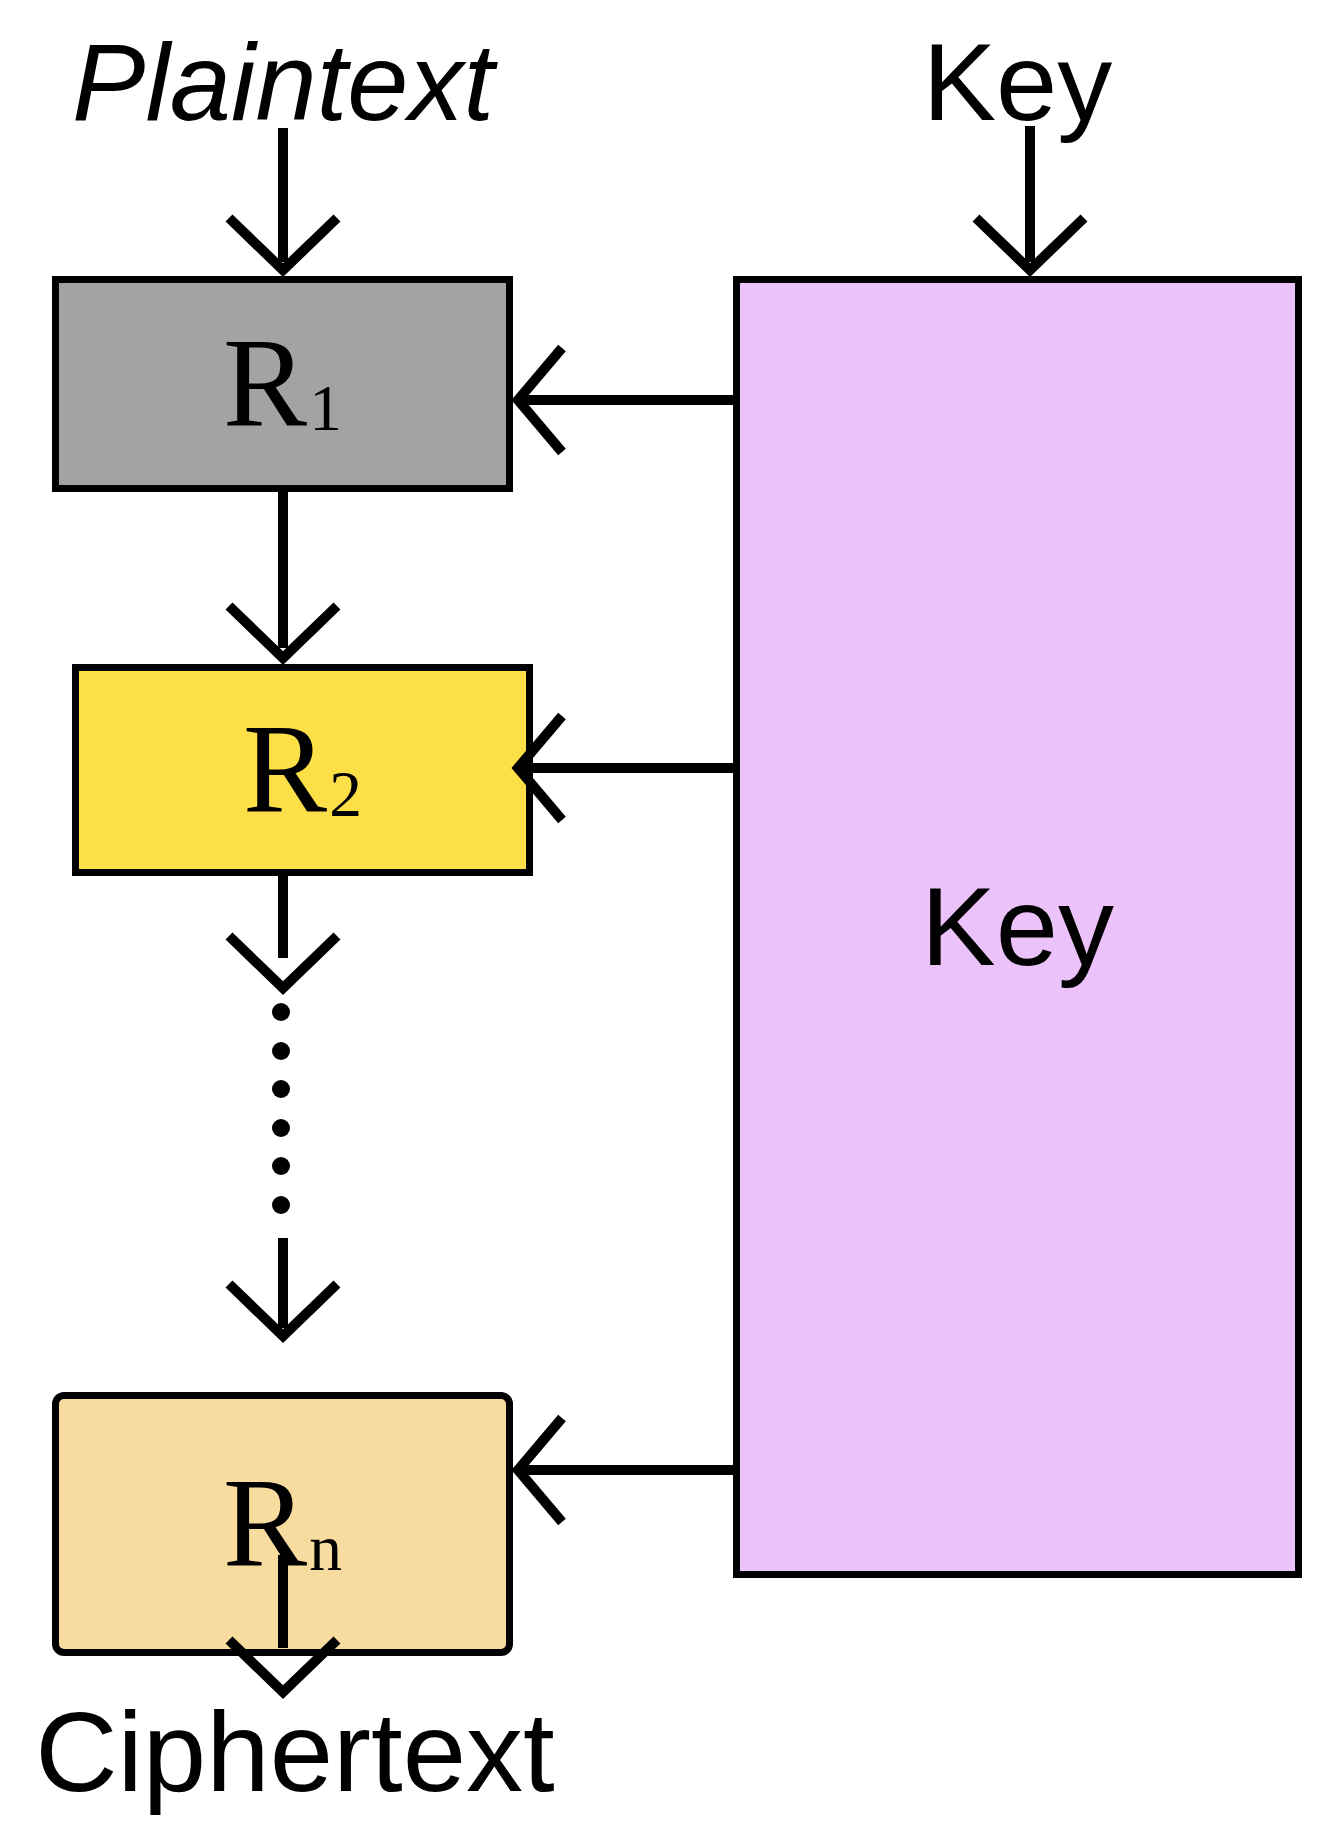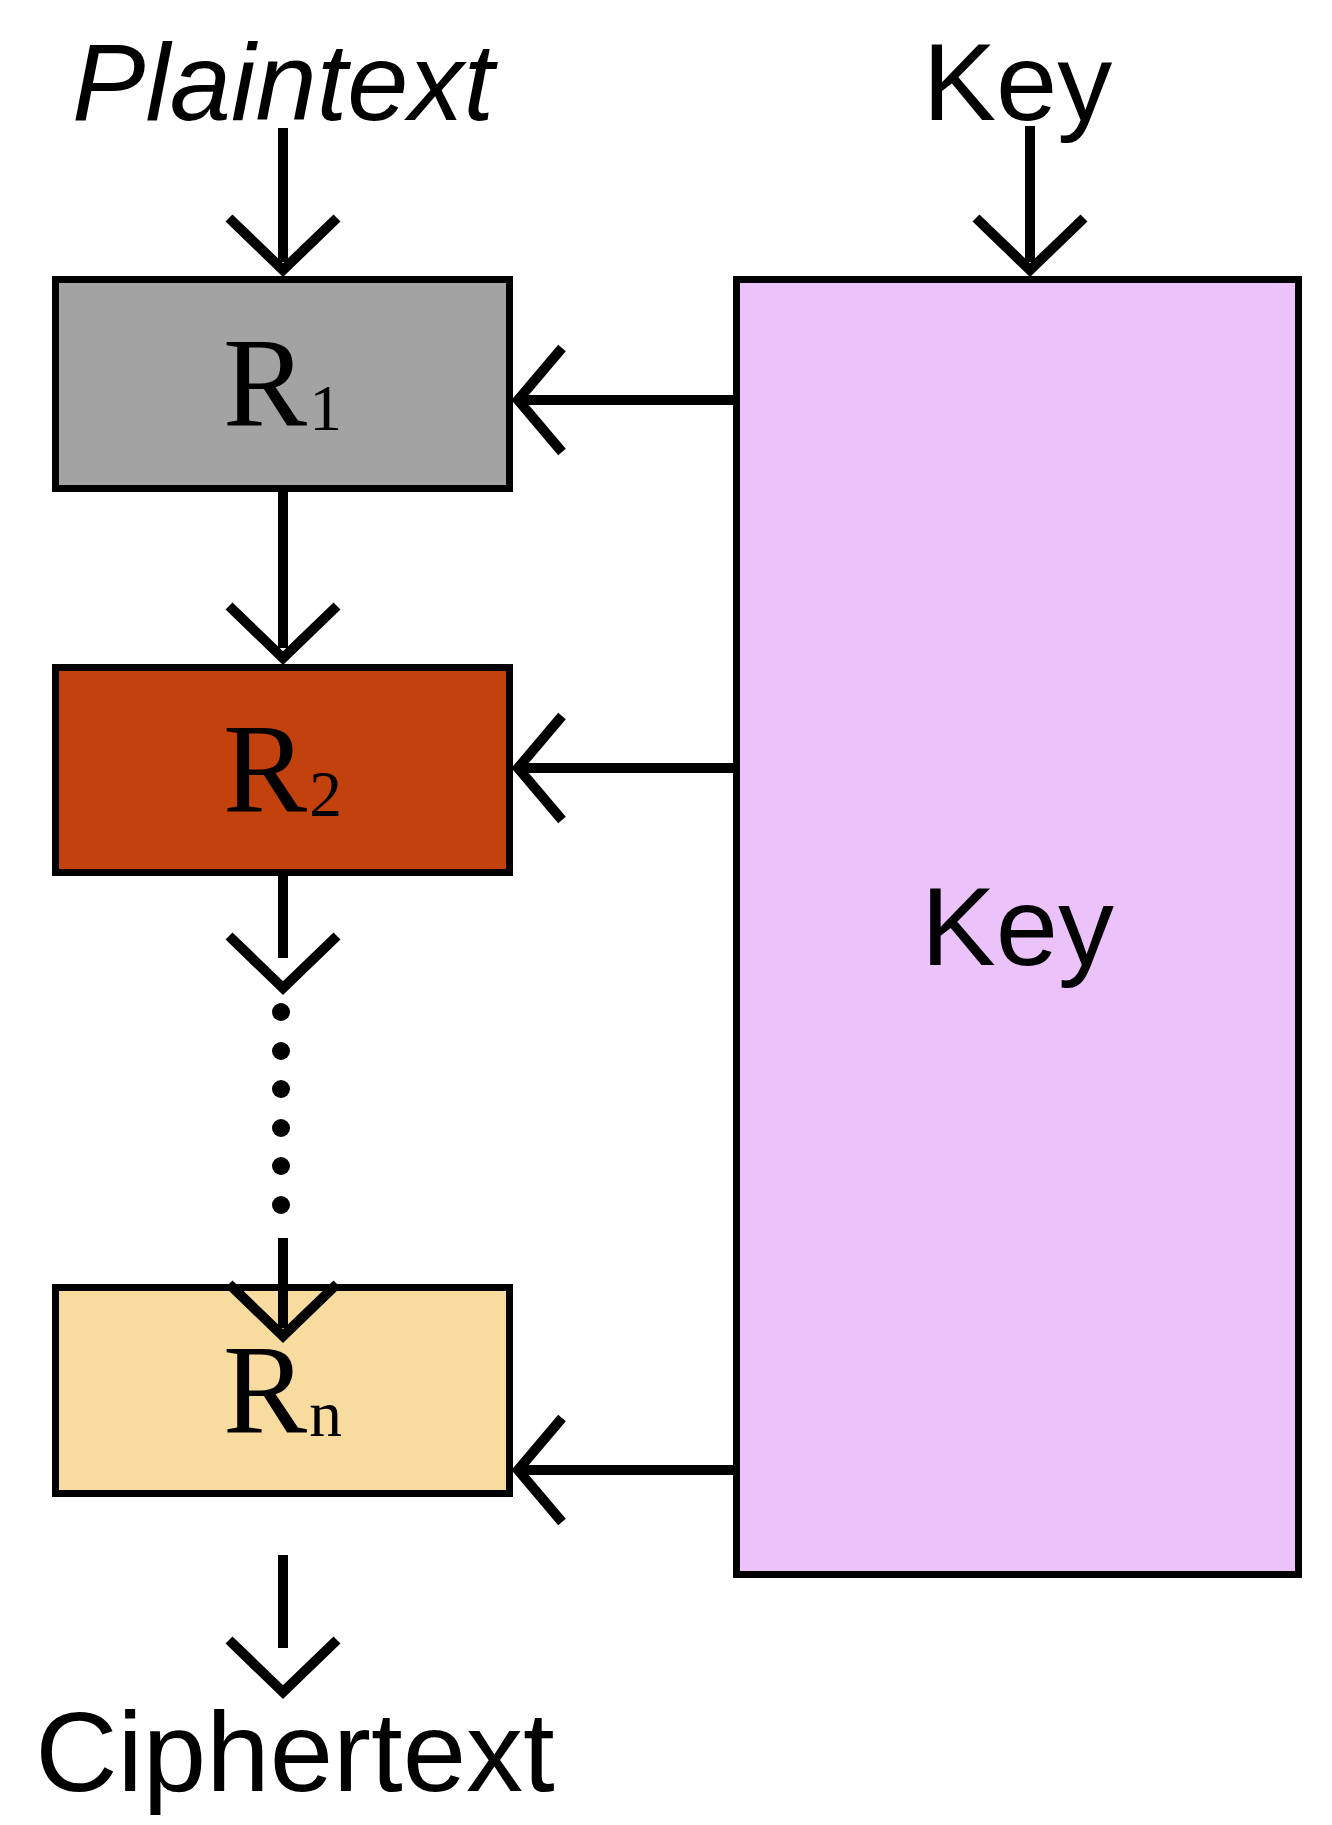--- a/index.html
+++ b/index.html
@@ -16,35 +16,35 @@
     position: absolute;
     text-align: center;
     font-size: 110px;
     line-height: 1.05;
     color: #000;
     letter-spacing: 0px;
     white-space: nowrap;
   }
   .label.plaintext { left: 53px;  top: 24px;  width: 460px; font-style: italic; }
   .label.key-top   { left: 733px; top: 24px;  width: 569px; }
-  .label.ciphertext{ left: 12px;   top: 1692px; width: 566px; font-size: 114px; }
+  .label.ciphertext{ left: 0px;   top: 1692px; width: 566px; font-size: 114px; padding-left: 12px; }
 
   .round-box {
     position: absolute;
     left: 52px;
     width: 461px;
     border: 7px solid #000;
     box-sizing: border-box;
     display: flex;
     align-items: center;
     justify-content: center;
   }
   .round-box.r1 { top: 276px;  height: 216px; }
   .round-box.r2 { top: 664px;  height: 212px; }
-  .round-box.rn { top: 1284px; height: 213px; }
+  .round-box.rn { top: 1392px; height: 264px; border-radius: 12px; }
 
   .round-label {
     font-family: "Liberation Serif", serif;
     font-size: 126px;
     line-height: 1;
     color: #000;
   }
   .round-label sub {
     font-size: 0.52em;
     vertical-align: -0.06em;
@@ -92,21 +92,21 @@
 
 <div id="canvas">
 
   <div class="label plaintext">Plaintext</div>
   <div class="label key-top">Key</div>
 
   <div class="round-box r1" style="background-color: #a3a3a3;">
     <span class="round-label"><span>R</span><sub>1</sub></span>
   </div>
 
-  <div class="round-box r2" style="background-color: #c2410c;">
+  <div class="round-box r2" style="background-color: #fde047; margin-left: 20px;">
     <span class="round-label"><span>R</span><sub>2</sub></span>
   </div>
 
   <div class="round-box rn" style="background-color: rgb(248, 219, 158);">
     <span class="round-label"><span>R</span><sub>n</sub></span>
   </div>
 
   <div class="schedule-box" style="background-color: rgb(235, 194, 250);">
     <div class="schedule-line">Key</div>
   </div>

